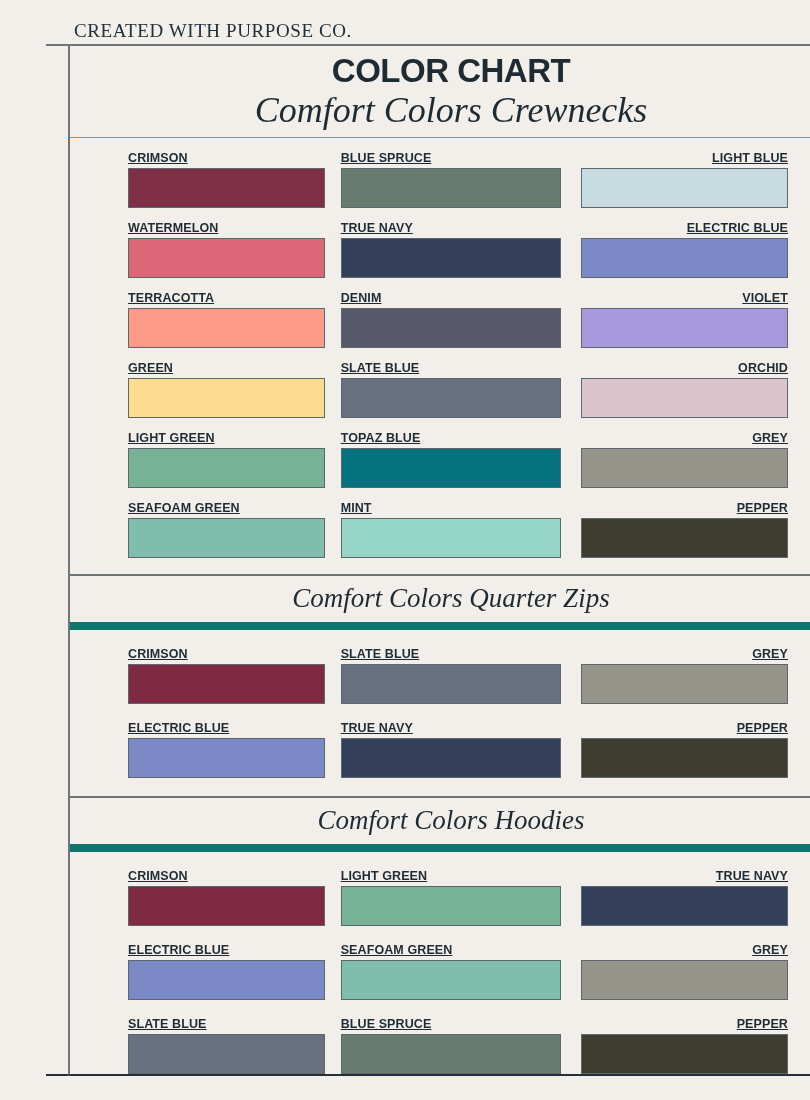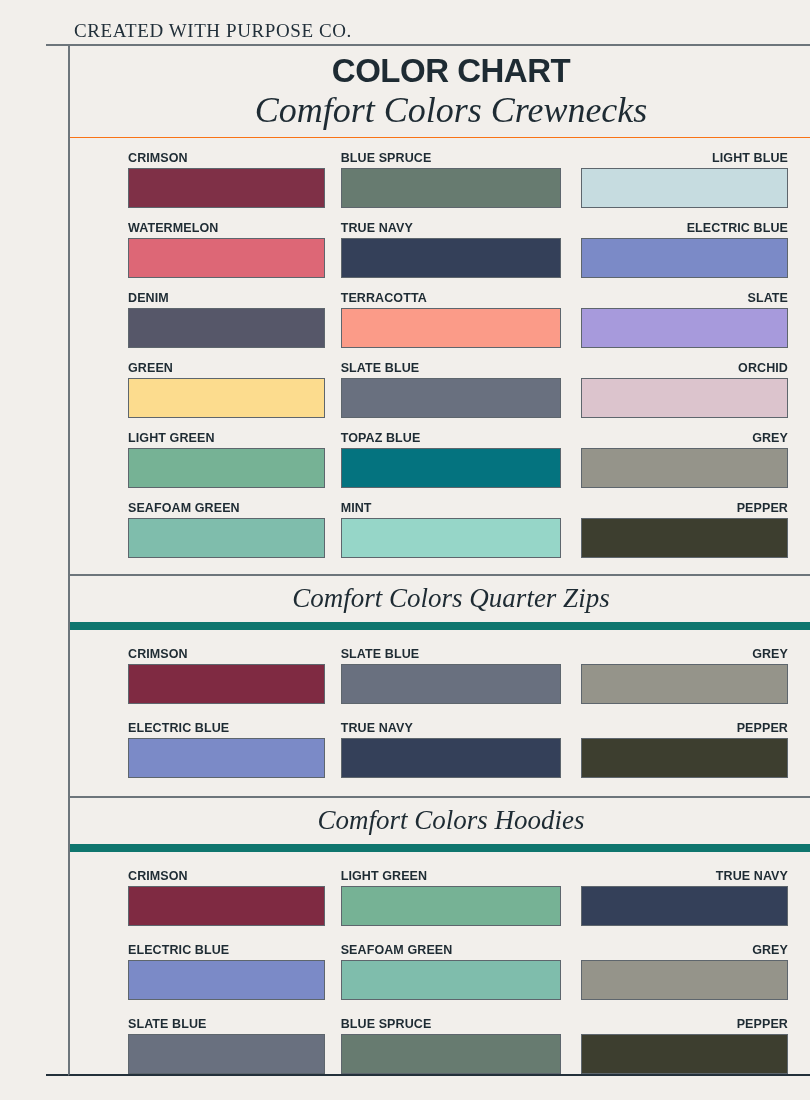--- a/index.html
+++ b/index.html
@@ -95,20 +95,21 @@
 
   
   .grid {
     display: grid;
     grid-template-columns: repeat(3, 1fr);
     padding: 10px 14px 12px 14px;
     row-gap: 6px;
   }
   .cell {
     padding: 3px 8px 4px 8px;
+    text-decoration: underline;
   }
   .swatch-label {
     font-size: 12.5px;
     font-weight: bold;
     letter-spacing: 0.1px;
     margin-bottom: 3px;
     color: #1e2b33;
     white-space: nowrap;
   }
   .swatch {
@@ -162,29 +163,29 @@
           </div>
           <div class="cell">
             <div class="swatch-label">TRUE NAVY</div>
             <div class="swatch" style="background: rgb(52, 64, 89);"></div>
           </div>
           <div class="cell">
             <div class="swatch-label">ELECTRIC BLUE</div>
             <div class="swatch" style="background: rgb(123, 138, 199);"></div>
           </div>
           <div class="cell">
+            <div class="swatch-label">TERRACOTTA</div>
+            <div class="swatch" style="background: rgb(251, 155, 136);"></div>
+          </div>
+          <div class="cell">
             <div class="swatch-label">DENIM</div>
             <div class="swatch" style="background: rgb(86, 87, 105);"></div>
           </div>
           <div class="cell">
-            <div class="swatch-label">TERRACOTTA</div>
-            <div class="swatch" style="background: rgb(251, 155, 136);"></div>
-          </div>
-          <div class="cell">
-            <div class="swatch-label">SLATE</div>
+            <div class="swatch-label">VIOLET</div>
             <div class="swatch" style="background: rgb(167, 154, 220);"></div>
           </div>
           <div class="cell">
             <div class="swatch-label">GREEN</div>
             <div class="swatch" style="background: rgb(252, 220, 142);"></div>
           </div>
           <div class="cell">
             <div class="swatch-label">SLATE BLUE</div>
             <div class="swatch" style="background: rgb(105, 112, 127);"></div>
           </div>

